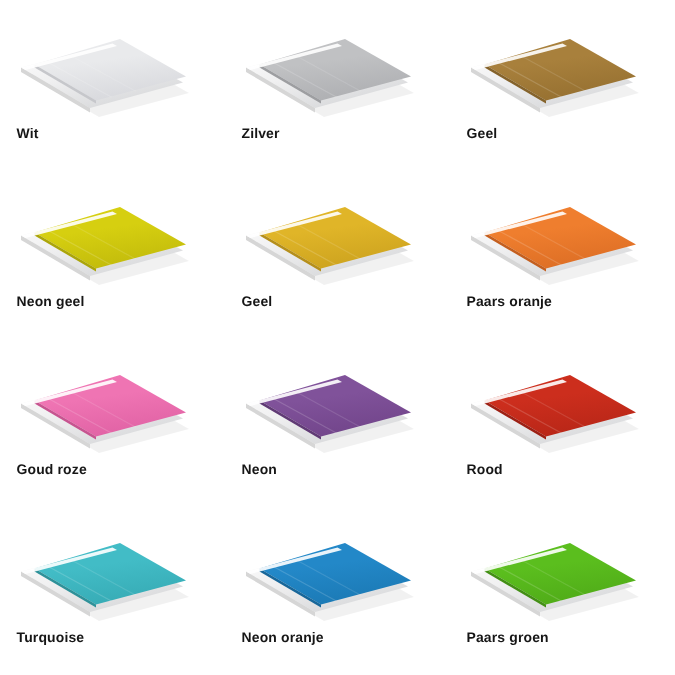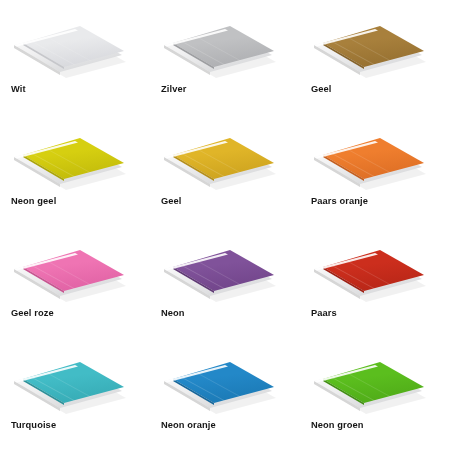--- a/index.html
+++ b/index.html
@@ -227,21 +227,21 @@
           <path d="M10,44 L58,72 L118,56 L72,30 Z" fill="#000000" opacity="0.055"></path>
           <path d="M6,39 L52,66 L114,49 L67,23 Z" fill="url(#s6)"></path>
           <path d="M6,39 L52,66 L52,69 L6,42 Z" fill="#d6d6d6"></path>
           <path d="M15,37 L56,61 L116,45 L72,20 Z" fill="url(#g6)"></path>
           <path d="M15,37 L56,61 L56,63 L15,39 Z" fill="#c75490"></path>
           <path d="M6,39 L67,23 L70,24.6 L9,40.6 Z" fill="#ffffff" opacity="0.9"></path>
           <path d="M24,36 L66,59 L67,58.6 L25,35.6 Z" fill="#ffffff" opacity="0.16"></path>
           <path d="M40,32 L82,55 L83,54.6 L41,31.6 Z" fill="#ffffff" opacity="0.12"></path>
         </svg>
       </div>
-      <div class="swatch-label">Geel roze</div>
+      <div class="swatch-label">Goud roze</div>
     </div>
     <div class="swatch-cell">
       <div class="sheet-wrap">
         <svg class="sheet-svg" viewBox="0 0 126 78">
           <defs>
             <linearGradient id="g7" x1="0" y1="0" x2="0.35" y2="1">
               <stop offset="0" stop-color="#80529a"></stop>
               <stop offset="0.45" stop-color="#80529a"></stop>
               <stop offset="1" stop-color="#73468c"></stop>
             </linearGradient>
@@ -281,21 +281,21 @@
           <path d="M10,44 L58,72 L118,56 L72,30 Z" fill="#000000" opacity="0.055"></path>
           <path d="M6,39 L52,66 L114,49 L67,23 Z" fill="url(#s8)"></path>
           <path d="M6,39 L52,66 L52,69 L6,42 Z" fill="#d6d6d6"></path>
           <path d="M15,37 L56,61 L116,45 L72,20 Z" fill="url(#g8)"></path>
           <path d="M15,37 L56,61 L56,63 L15,39 Z" fill="#9d2014"></path>
           <path d="M6,39 L67,23 L70,24.6 L9,40.6 Z" fill="#ffffff" opacity="0.9"></path>
           <path d="M24,36 L66,59 L67,58.6 L25,35.6 Z" fill="#ffffff" opacity="0.16"></path>
           <path d="M40,32 L82,55 L83,54.6 L41,31.6 Z" fill="#ffffff" opacity="0.12"></path>
         </svg>
       </div>
-      <div class="swatch-label">Paars</div>
+      <div class="swatch-label">Rood</div>
     </div>
     <div class="swatch-cell">
       <div class="sheet-wrap">
         <svg class="sheet-svg" viewBox="0 0 126 78">
           <defs>
             <linearGradient id="g9" x1="0" y1="0" x2="0.35" y2="1">
               <stop offset="0" stop-color="#42bcc6"></stop>
               <stop offset="0.45" stop-color="#42bcc6"></stop>
               <stop offset="1" stop-color="#38adb7"></stop>
             </linearGradient>
@@ -362,15 +362,15 @@
           <path d="M10,44 L58,72 L118,56 L72,30 Z" fill="#000000" opacity="0.055"></path>
           <path d="M6,39 L52,66 L114,49 L67,23 Z" fill="url(#s11)"></path>
           <path d="M6,39 L52,66 L52,69 L6,42 Z" fill="#d6d6d6"></path>
           <path d="M15,37 L56,61 L116,45 L72,20 Z" fill="url(#g11)"></path>
           <path d="M15,37 L56,61 L56,63 L15,39 Z" fill="#438f15"></path>
           <path d="M6,39 L67,23 L70,24.6 L9,40.6 Z" fill="#ffffff" opacity="0.9"></path>
           <path d="M24,36 L66,59 L67,58.6 L25,35.6 Z" fill="#ffffff" opacity="0.16"></path>
           <path d="M40,32 L82,55 L83,54.6 L41,31.6 Z" fill="#ffffff" opacity="0.12"></path>
         </svg>
       </div>
-      <div class="swatch-label">Neon groen</div>
+      <div class="swatch-label">Paars groen</div>
     </div>
   </div>
 
 </body></html>

